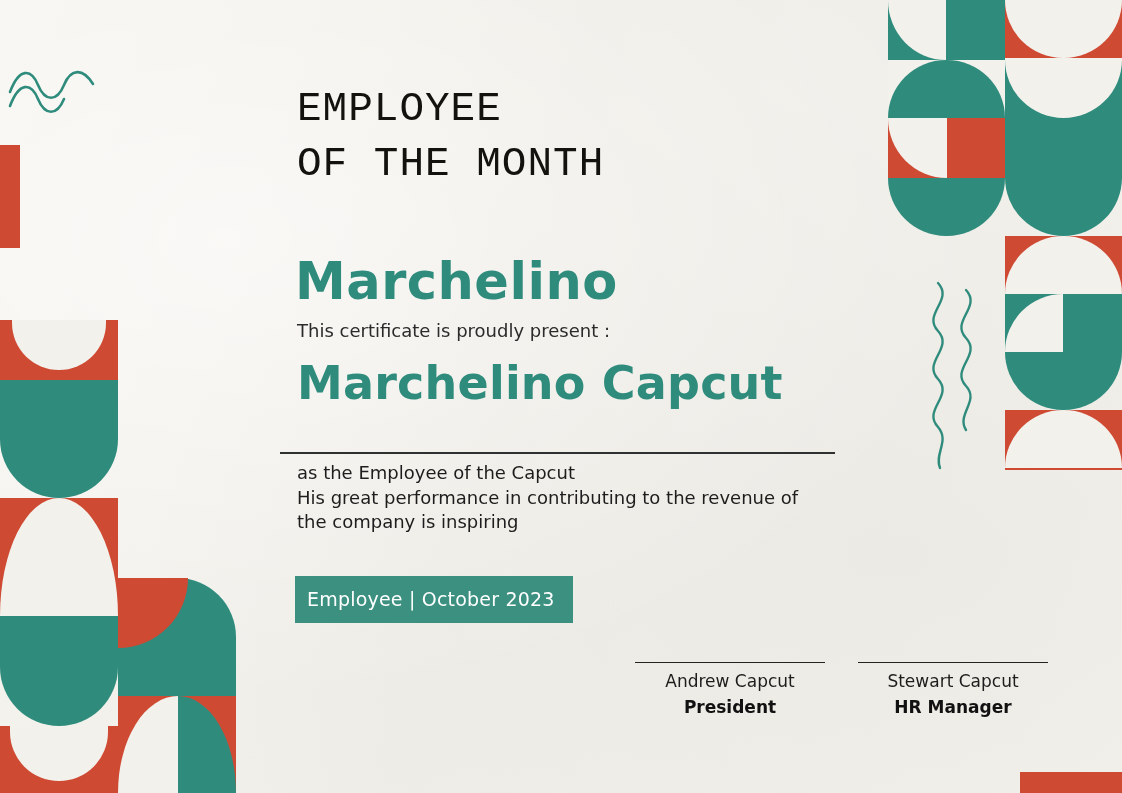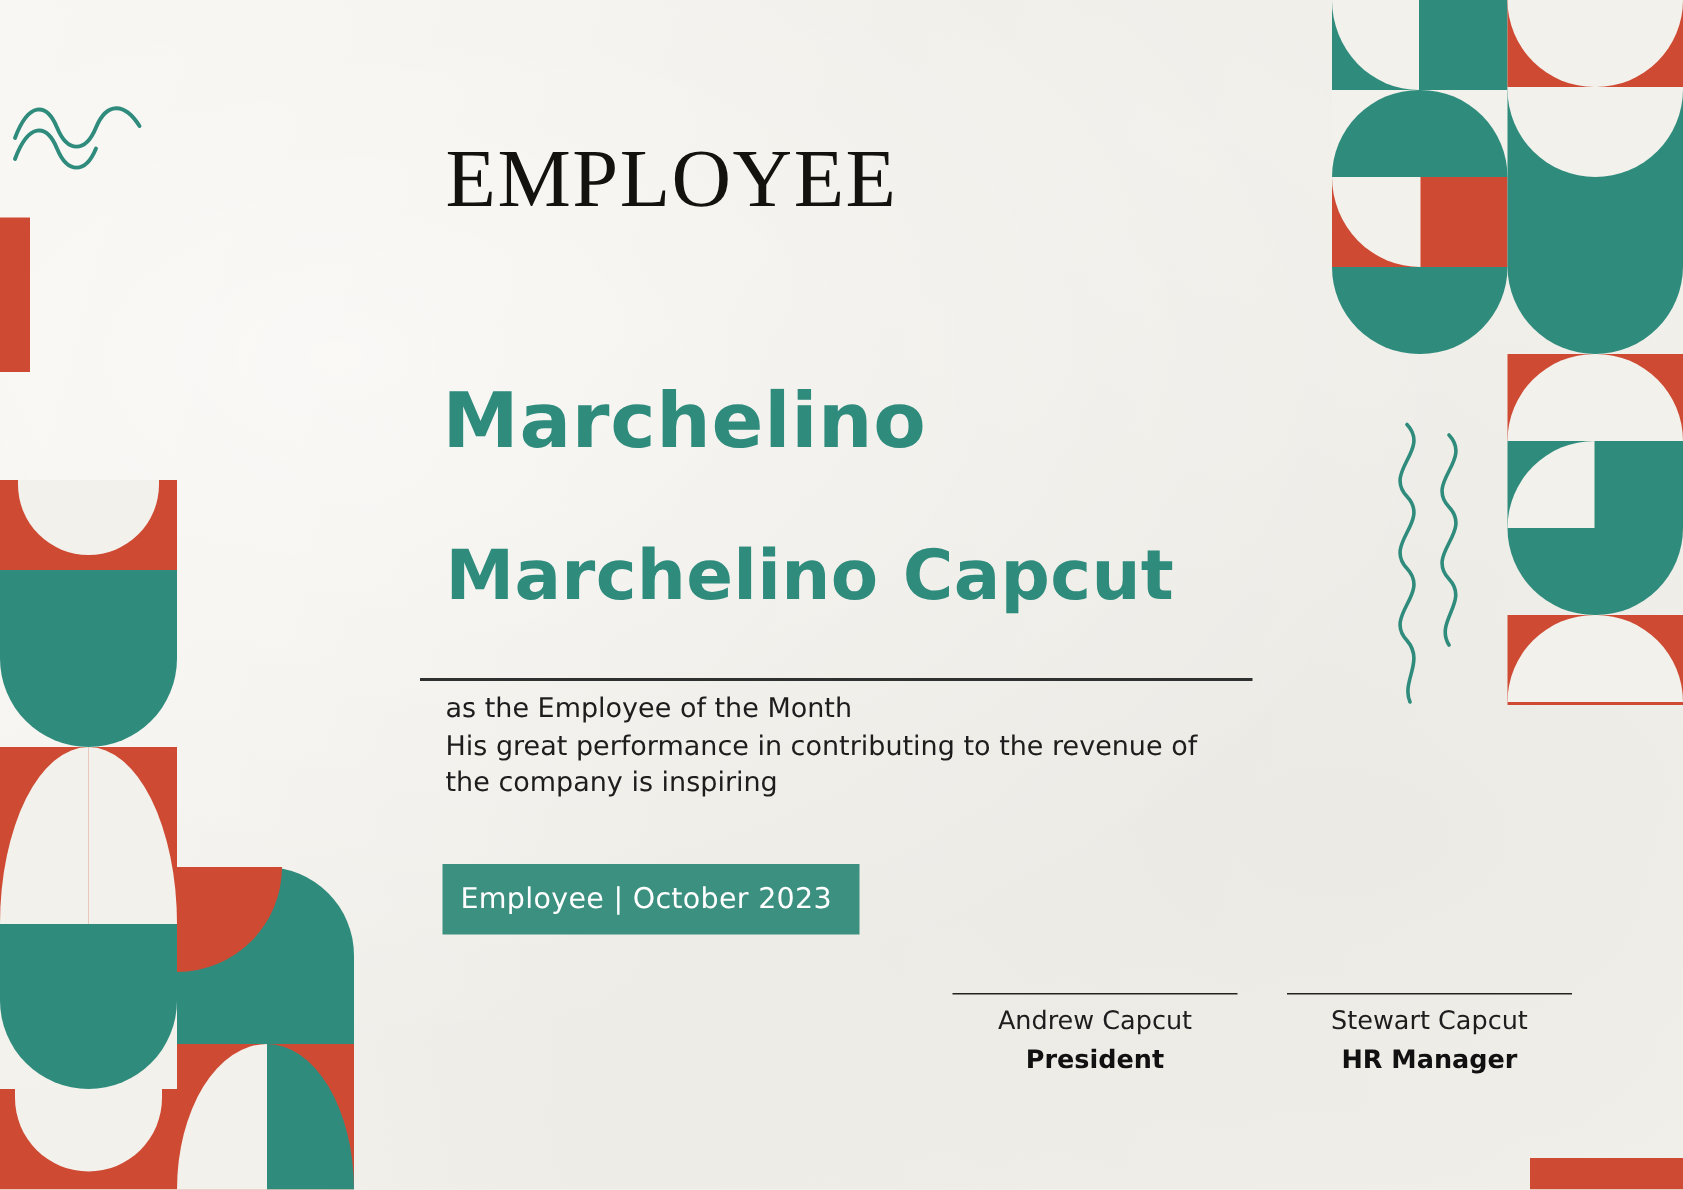--- a/index.html
+++ b/index.html
@@ -47,23 +47,23 @@
 
   
   .content {
     position: absolute;
     left: 295px;
     top: 0;
     width: 560px;
     height: 793px;
   }
   .title {
-    font-family: Liberation Serif, serif;
+    font-family: Liberation Mono, monospace;
     font-weight: 300;
-    font-size: 55px;
+    font-size: 41px;
     letter-spacing: 1px;
     color: #14120f;
     line-height: 1.33;
     position: absolute;
     top: 82px;
     left: 2px;
     white-space: nowrap;
   }
   .title .line2 { display: block; padding-left: 0px; }
   .subtitle {
@@ -232,29 +232,31 @@
 
   <svg class="squiggle-r" width="70" height="200" viewBox="0 0 70 200">
     <path d="M18 5 C 34 22, 2 36, 18 53 C 34 70, 2 84, 18 101 C 34 118, 2 132, 18 149 C 30 163, 14 176, 20 190" fill="none" stroke="#2f8c7d" stroke-width="2.4" stroke-linecap="round"></path>
     <path d="M46 12 C 62 29, 30 43, 46 60 C 62 77, 30 91, 46 108 C 60 123, 36 136, 46 152" fill="none" stroke="#2f8c7d" stroke-width="2.4" stroke-linecap="round"></path>
   </svg>
 
   <div class="content">
 
     <div class="title">
       <span>EMPLOYEE</span>
+      <span class="line2">OF THE MONTH</span>
     </div>
 
     <div class="subtitle">Marchelino</div>
 
+    <div class="present-line">This certificate is proudly present :</div>
 
     <div class="recipient">Marchelino Capcut</div>
     <div class="rule"></div>
 
-    <div class="role-line">as the Employee of the Month</div>
+    <div class="role-line">as the Employee of the Capcut</div>
 
     <div class="desc">His great performance in contributing to the revenue of the company is inspiring</div>
 
     <div class="badge">Employee | October 2023</div>
   </div>
 
   <div class="sig" id="sig-president">
     <div class="sig-rule"></div>
     <div class="sig-name">Andrew Capcut</div>
     <div class="sig-role">President</div>

